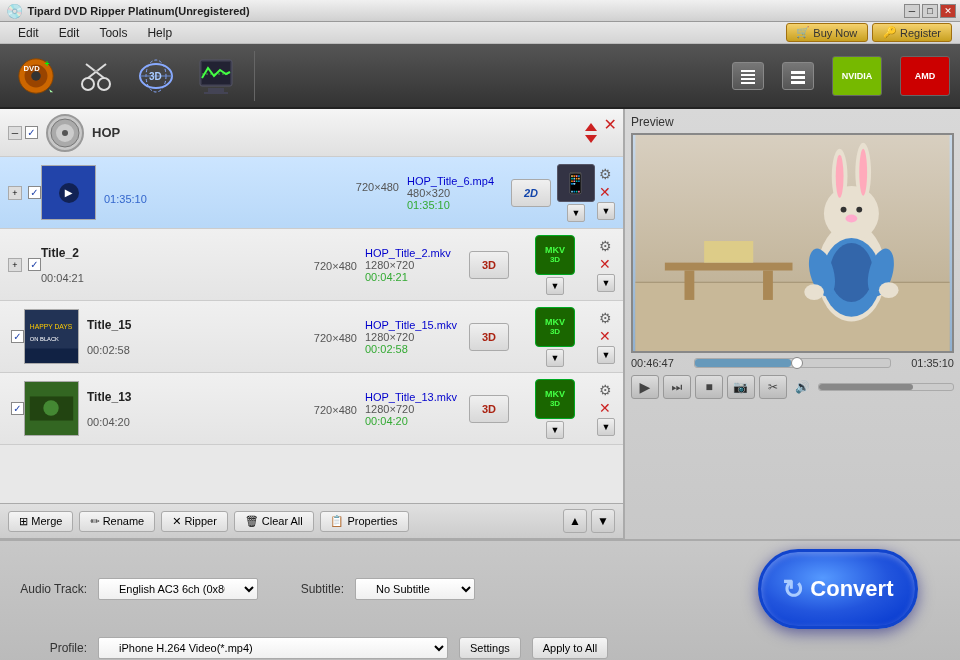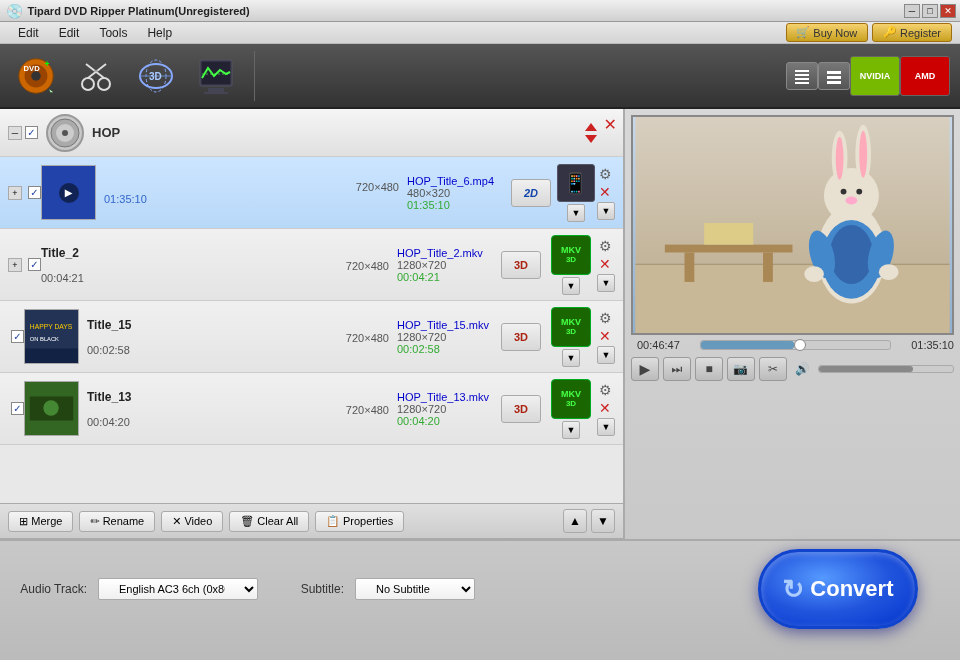--- a/index.html
+++ b/index.html
@@ -71,21 +71,21 @@
       display: flex; flex-direction: column; align-items: center;
       color: white; font-size: 10px; cursor: pointer;
       padding: 4px 6px;
     }
     .tb-icon {
       width: 40px; height: 40px;
       display: flex; align-items: center; justify-content: center;
       font-size: 20px;
     }
     .tb-separator { width: 1px; height: 50px; background: #666; margin: 0 4px; }
-    .tb-right { margin-left: auto; display: flex; gap: 0; align-items: center; }
+    .tb-right { margin-left: auto; display: flex; gap: 18px; align-items: center; }
     .tb-view-btn {
       width: 32px; height: 28px;
       background: linear-gradient(to bottom, #777, #555);
       border: 1px solid #888;
       border-radius: 3px;
       display: flex; align-items: center; justify-content: center;
       color: white; font-size: 14px; cursor: pointer;
     }
     .nvidia-badge, .amd-badge {
       width: 50px; height: 40px;
@@ -186,21 +186,21 @@
       border: 1px solid #aaa;
       border-radius: 3px;
       font-size: 11px; font-weight: bold;
       cursor: pointer;
       display: flex; align-items: center; justify-content: center;
     }
     .mode-2d { color: #1144aa; font-style: italic; }
     .mode-3d { color: #aa2211; }
     .format-badge {
       width: 40px; height: 40px;
-      margin: 0 4px;
+      margin: 0 20px;
       background: #1a6600;
       border-radius: 4px;
       display: flex; flex-direction: column; align-items: center; justify-content: center;
       font-size: 9px; font-weight: bold; color: #00ff44;
       border: 1px solid #00aa22;
     }
     .row-gear { font-size: 14px; color: #666; cursor: pointer; margin: 0 2px; }
     .row-del { font-size: 14px; color: #cc2222; cursor: pointer; margin: 0 2px; }
 
     
@@ -258,21 +258,20 @@
       background: linear-gradient(to bottom, #c8d8e8 0%, #b0c8e0 40%, #90b0d0 100%);
       position: relative;
       overflow: hidden;
     }
 
     .preview-time {
       display: flex;
       align-items: center;
       margin-top: 4px;
       gap: 20px;
-      margin-left: 6px;
     }
     .time-text { font-size: 11px; color: #333; min-width: 42px; }
     .time-slider {
       flex: 1;
       height: 10px;
       background: linear-gradient(to right, #88aacc 0%, #88aacc 30%, #ccc 30%);
       border: 1px solid #aaa;
       border-radius: 3px;
       position: relative;
     }
@@ -642,38 +641,39 @@
       <button class="ft-btn">
         <span>⊞</span>
         <span>Merge</span>
       </button>
       <button class="ft-btn">
         <span>✏</span>
         <span>Rename</span>
       </button>
       <button class="ft-btn">
         <span>✕</span>
-        <span>Video</span>
+        <span>Ripper</span>
       </button>
       <button class="ft-btn">
         <span>🗑</span>
         <span>Clear All</span>
       </button>
       <button class="ft-btn">
         <span>📋</span>
         <span>Properties</span>
       </button>
       <div style="margin-left:auto;display:flex;gap:2px;">
         <div class="ft-up">▲</div>
         <div class="ft-down">▼</div>
       </div>
     </div>
   </div>
 
   <div id="preview-panel">
+    <div class="preview-label">Preview</div>
     <div class="preview-screen">
 
       <div class="rabbit-scene">
         <svg width="100%" height="100%" viewBox="0 0 320 220" xmlns="http://www.w3.org/2000/svg">
 
           <defs>
             <linearGradient id="bg" x1="0%" y1="0%" x2="0%" y2="100%">
               <stop offset="0%" style="stop-color:#d8cfc0"></stop>
               <stop offset="100%" style="stop-color:#b8a888"></stop>
             </linearGradient>
@@ -750,14 +750,22 @@
     </select>
 
     <div style="margin-left:auto;margin-right:10px;row-span:3;">
       <button class="convert-btn" style="width:160px;height:80px;background:radial-gradient(ellipse at 40% 35%, #5599ff, #2255dd 50%, #0033cc);border:3px solid #1144cc;border-radius:45px;color:white;font-size:22px;font-weight:bold;cursor:pointer;box-shadow:0 4px 15px rgba(0,0,120,0.5),inset 0 2px 6px rgba(255,255,255,0.3);position:relative;display:flex;align-items:center;justify-content:center;gap:6px;">
         <span style="font-size:26px;color:#aaccff;">↻</span>
         <span>Convert</span>
       </button>
     </div>
   </div>
 
+  <div class="settings-row">
+    <span class="settings-label">Profile:</span>
+    <select class="settings-select" style="flex:1;max-width:350px;">
+      <option>iPhone H.264 Video(*.mp4)</option>
+    </select>
+    <button class="settings-btn">Settings</button>
+    <button class="settings-btn">Apply to All</button>
+  </div>
 
 </div>
 
 </body></html>

